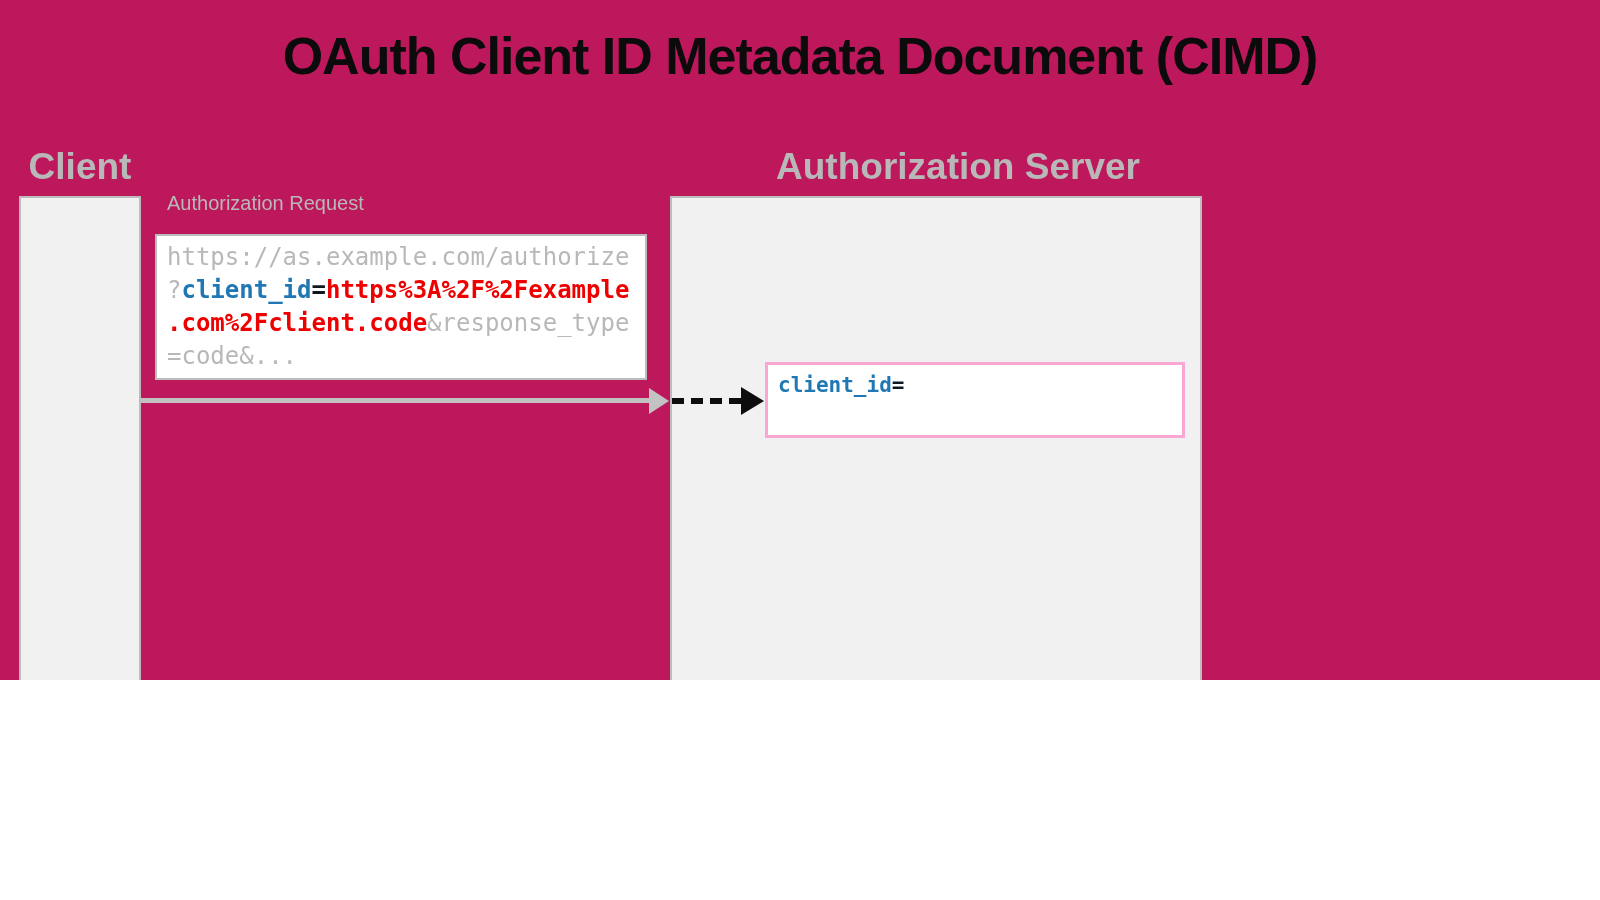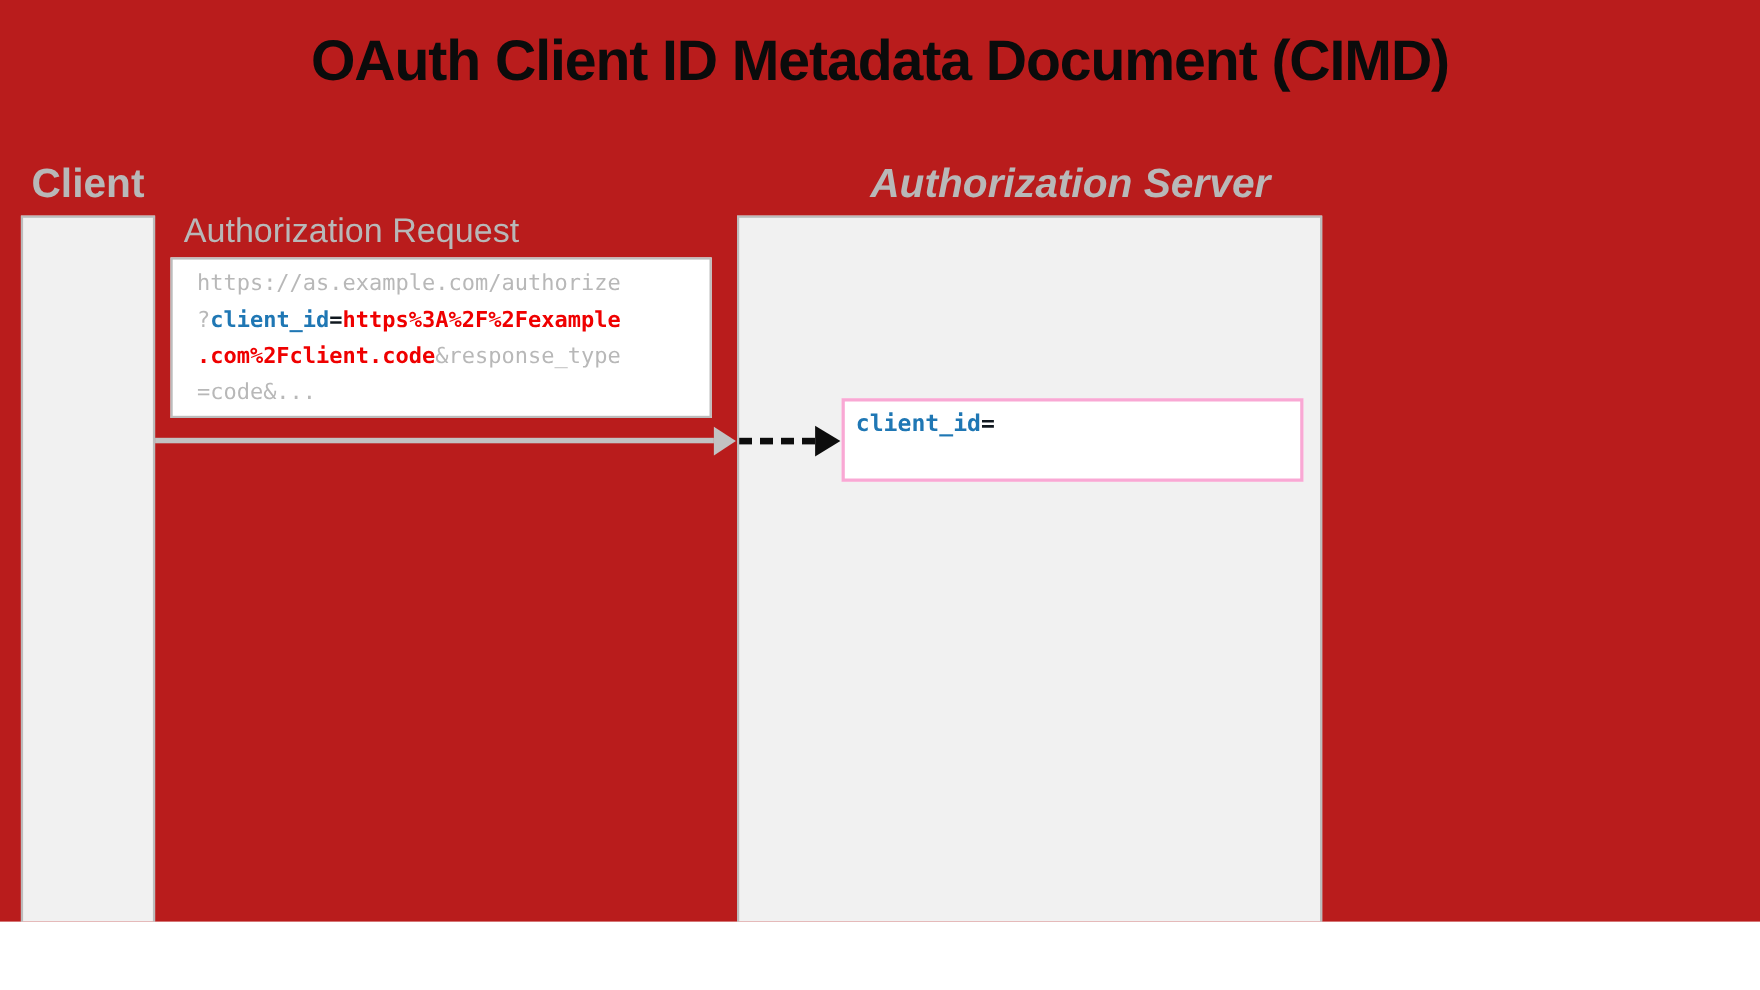--- a/index.html
+++ b/index.html
@@ -1,44 +1,44 @@
 <!DOCTYPE html>
 <html><head>
 <meta charset="utf-8">
 <style>
   html,body{margin:0;padding:0;background:#ffffff;}
   .page{
-    position:relative;width:1600px;height:838px;overflow:hidden;
-    background:#b91c1c;font-family:"Liberation Sans",sans-serif;
+    position:relative;width:1600px;height:680px;overflow:hidden;
+    background:#be185d;font-family:"Liberation Sans",sans-serif;
   }
   .title{
     position:absolute;left:0;right:0;top:26px;text-align:center;
     font-size:52px;font-weight:700;color:#0b0b0b;letter-spacing:-1px;
   }
   .lane-label{
     position:absolute;top:146px;text-align:center;
     font-size:37px;font-weight:700;color:#b8b8b8;
   }
   .lane-label.client{left:19px;width:122px;}
-  .lane-label.as{left:707px;width:532px;font-style:italic;}
+  .lane-label.as{left:692px;width:532px;}
   .lane-box{
     position:absolute;top:196px;height:686px;box-sizing:border-box;
     background:#f1f1f1;border:2px solid #bcbcbc;
   }
   .lane-box.client{left:19px;width:122px;}
   .lane-box.as{left:670px;width:532px;}
   .request-label{
     position:absolute;left:167px;top:192px;
-    font-size:31px;font-weight:400;color:#b8b8b8;
+    font-size:20px;font-weight:400;color:#b8b8b8;
   }
   .url-box{
     position:absolute;left:155px;top:234px;width:492px;height:146px;
     box-sizing:border-box;background:#ffffff;border:2px solid #bcbcbc;
-    padding:5px 22px;
-    font-family:"DejaVu Sans Mono",monospace;font-size:20px;line-height:33px;
+    padding:5px 10px;
+    font-family:"DejaVu Sans Mono",monospace;font-size:24px;line-height:33px;
     white-space:pre;overflow:hidden;
   }
   .callout-box{
     position:absolute;left:765px;top:362px;width:420px;height:76px;
     box-sizing:border-box;background:#ffffff;border:3px solid #f9a8d4;
     padding:5px 10px;
     font-family:"DejaVu Sans Mono",monospace;font-size:21px;line-height:31px;
     font-weight:700;white-space:pre;overflow:hidden;
   }
   .seg-muted{color:#b8b8b8;font-weight:400;}

